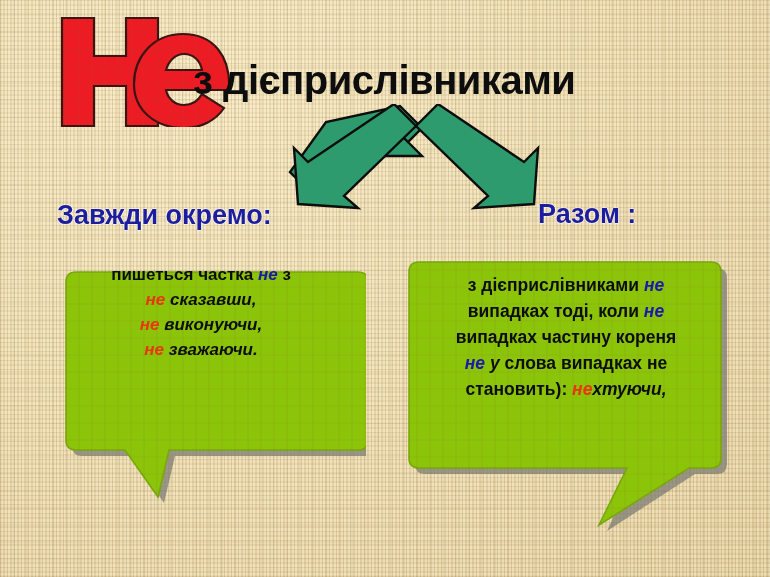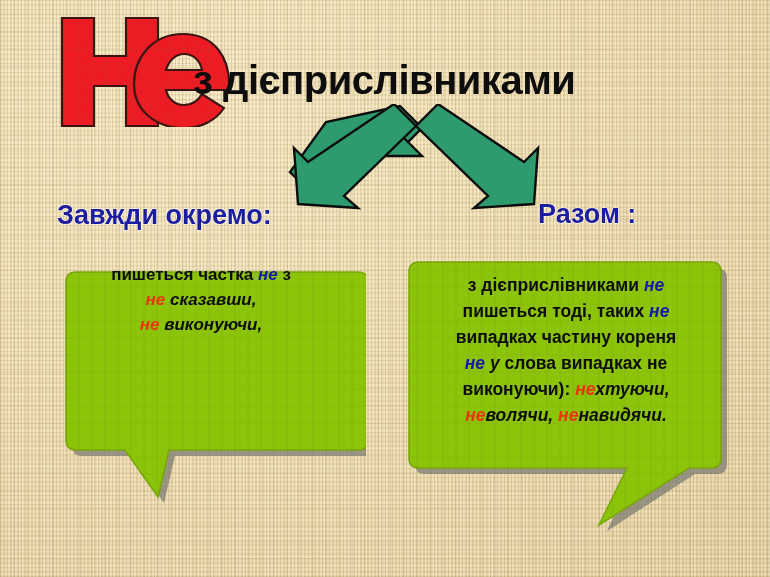--- a/index.html
+++ b/index.html
@@ -174,33 +174,33 @@
     <svg viewBox="0 0 330 240" xmlns="http://www.w3.org/2000/svg">
       <path d="M46 12 L328 12 Q338 12 338 22 L338 180 Q338 190 328 190
                L139 190 L128 237 L95 190 L46 190 Q36 190 36 180 L36 22 Q36 12 46 12 Z" fill="#7d7d74" opacity="0.75"></path>
       <path d="M40 6 L322 6 Q332 6 332 16 L332 174 Q332 184 322 184
                L133 184 L122 231 L89 184 L40 184 Q30 184 30 174 L30 16 Q30 6 40 6 Z" fill="#8cc40a" stroke="#7aa80a" stroke-width="1.6"></path>
     </svg>
     <div class="txt" id="left-lines">
         <div><span>пишеться частка </span><span class="ne-blue">не</span><span> з</span></div>
         <div><span class="ne-red">не</span><span class="it"> сказавши,</span></div>
         <div><span class="ne-red">не</span><span class="it"> виконуючи,</span></div>
+        <div><span class="ne-red">не</span><span class="it"> зважаючи.</span></div>
       </div>
   </div>
 
   <div class="callout callout-right">
     <svg viewBox="0 0 326 285" xmlns="http://www.w3.org/2000/svg">
       <path d="M22 12 L314 12 Q324 12 324 22 L324 208 Q324 218 314 218
                L292 218 L204 275 L230 218 L22 218 Q12 218 12 208 L12 22 Q12 12 22 12 Z" fill="#7d7d74" opacity="0.75"></path>
       <path d="M16 6 L308 6 Q318 6 318 16 L318 202 Q318 212 308 212
                L286 212 L196 269 L224 212 L16 212 Q6 212 6 202 L6 16 Q6 6 16 6 Z" fill="#8cc40a" stroke="#7aa80a" stroke-width="1.6"></path>
     </svg>
     <div class="txt" id="right-lines">
         <div><span>з дієприслівниками </span><span class="ne-blue">не</span></div>
-        <div><span>пишеться тоді, таких </span><span class="ne-blue">не</span></div>
+        <div><span>випадках тоді, коли </span><span class="ne-blue">не</span></div>
         <div><span>випадках частину кореня</span></div>
         <div><span class="ne-blue">не</span><span> </span><span class="it">у</span><span> слова випадках не</span></div>
-        <div><span>виконуючи): </span><span class="ne-red">не</span><span class="it">хтуючи,</span></div>
-        <div><span class="ne-red">не</span><span class="it">волячи,</span><span>  </span><span class="ne-red">не</span><span class="it">навидячи.</span></div>
+        <div><span>становить): </span><span class="ne-red">не</span><span class="it">хтуючи,</span></div>
       </div>
   </div>
 
 </div>
 
 </body></html>

